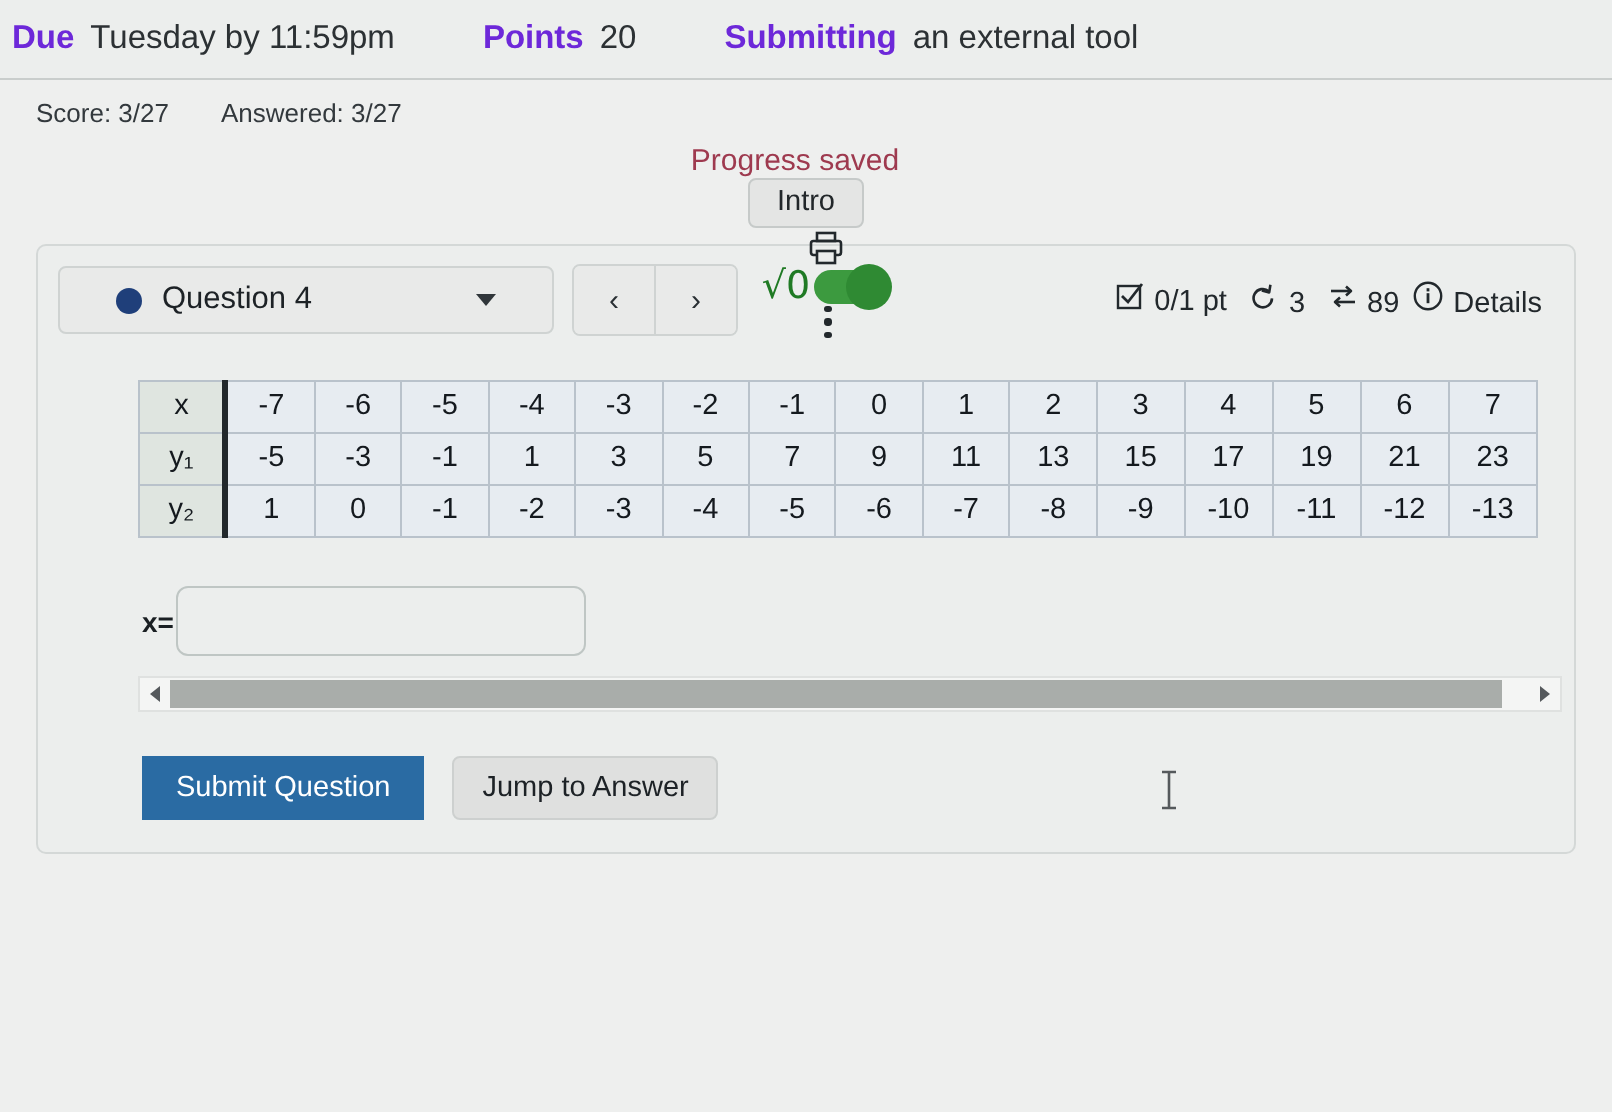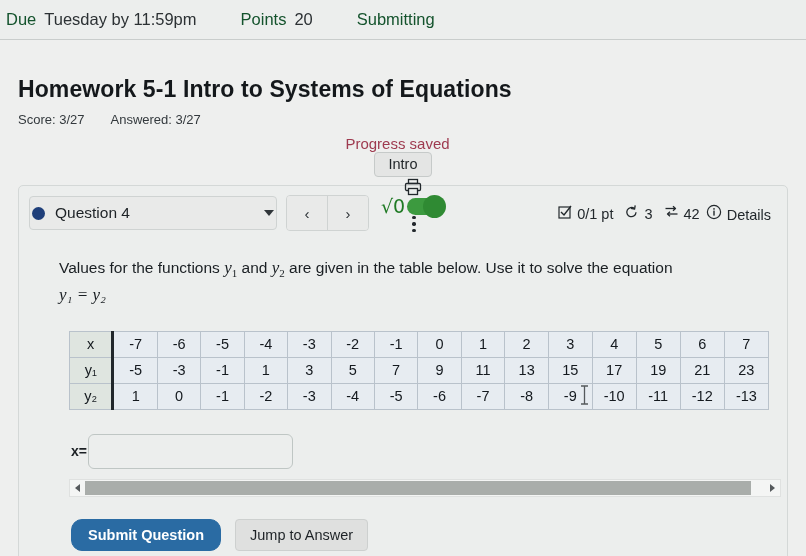--- a/index.html
+++ b/index.html
@@ -27,23 +27,23 @@
     border-bottom: 1px solid #c9cdcc;
     font-size: 16.5px;
   }
   .topbar .pair {
     display: flex;
     align-items: baseline;
     margin-right: 44px;
     white-space: nowrap;
   }
   .topbar .lbl {
-    font-weight: normal;
+    font-weight: bold;
     margin-right: 8px;
-    color: #14532d;
+    color: #6d28d9;
   }
   .topbar .val {
     color: #2c3134;
     text-align: center;
   }
 
   
   .page {
     padding: 0 18px;
     box-sizing: border-box;
@@ -162,21 +162,21 @@
     height: 36px;
   }
   .qselect {
     width: 248px;
     height: 34px;
     background: #e9eae9;
     border: 1px solid #cfd3d2;
     border-radius: 4px;
     display: flex;
     align-items: center;
-    padding: 0 2px;
+    padding: 0 28px;
     box-sizing: border-box;
     cursor: pointer;
   }
   .qdot {
     width: 13px;
     height: 13px;
     border-radius: 50%;
     background: #1f3f7a;
     flex: none;
   }
@@ -358,22 +358,22 @@
     margin-top: 22px;
     margin-left: 12px;
     display: flex;
     align-items: center;
   }
   .btn-primary {
     background: #2a6ba3;
     border: 1px solid #2a6ba3;
     color: #ffffff;
     font-size: 14.5px;
-    font-weight: bold;
-    border-radius: 11px;
+    font-weight: normal;
+    border-radius: 0;
     padding: 7px 16px;
     cursor: pointer;
     font-family: "Liberation Sans", sans-serif;
   }
   .btn-secondary {
     margin-left: 14px;
     background: #dfe0df;
     border: 1px solid #cdd0cf;
     color: #1d2226;
     font-size: 14.5px;
@@ -400,26 +400,26 @@
   <div class="pair">
     <span class="lbl">Due</span>
     <span class="val">Tuesday by 11:59pm</span>
   </div>
   <div class="pair">
     <span class="lbl">Points</span>
     <span class="val">20</span>
   </div>
   <div class="pair">
     <span class="lbl">Submitting</span>
+    <span class="val">an external tool</span>
   </div>
 </div>
 
 <div class="page">
 
-  <h1 class="assignment-title">Homework 5-1 Intro to Systems of Equations</h1>
 
   <div class="score-row">
     <span>Score: 3/27</span>
     <span class="answered">Answered: 3/27</span>
   </div>
 
   <div class="tools-row">
     <span class="progress-saved">Progress saved</span>
     <button class="done-btn">Intro</button>
 
@@ -482,47 +482,38 @@
 
         <span class="mi">
           <span>
             <svg width="15" height="15" viewBox="0 0 15 15" aria-hidden="true">
               <path d="M1.5 4.5 H11" fill="none" stroke="#22282c" stroke-width="1.3"></path>
               <path d="M9 2.3 L11.5 4.5 L9 6.7" fill="none" stroke="#22282c" stroke-width="1.3" stroke-linejoin="round"></path>
               <path d="M13.5 10 H4" fill="none" stroke="#22282c" stroke-width="1.3"></path>
               <path d="M6 7.8 L3.5 10 L6 12.2" fill="none" stroke="#22282c" stroke-width="1.3" stroke-linejoin="round"></path>
             </svg>
           </span>
-          <span class="mtext">42</span>
+          <span class="mtext">89</span>
         </span>
 
         <span class="mi details-link">
           <span>
             <svg width="16" height="16" viewBox="0 0 16 16" aria-hidden="true">
               <circle cx="8" cy="8" r="6.6" fill="none" stroke="#22282c" stroke-width="1.2"></circle>
               <rect x="7.3" y="6.6" width="1.4" height="5" fill="#22282c"></rect>
               <rect x="7.3" y="4.1" width="1.4" height="1.6" fill="#22282c"></rect>
             </svg>
           </span>
           <span class="mtext">Details</span>
         </span>
       </div>
     </div>
 
     <div class="qbody">
 
-      <div class="prompt">
-        <span>Values for the functions</span>
-        <span class="mvar"><span>y</span><sub>1</sub></span>
-        <span>and</span>
-        <span class="mvar"><span>y</span><sub>2</sub></span>
-        <span>are given in the table below. Use it to solve the</span>
-        <span>equation</span>
-        <span class="mvar eq">y₁ = y₂</span>
-      </div>
 
       <div class="tablewrap">
         <table class="vals">
           <tbody>
             <tr>
               <th class="rowhead">x</th>
               <td class="cell">-7</td>
               <td class="cell">-6</td>
               <td class="cell">-5</td>
               <td class="cell">-4</td>

